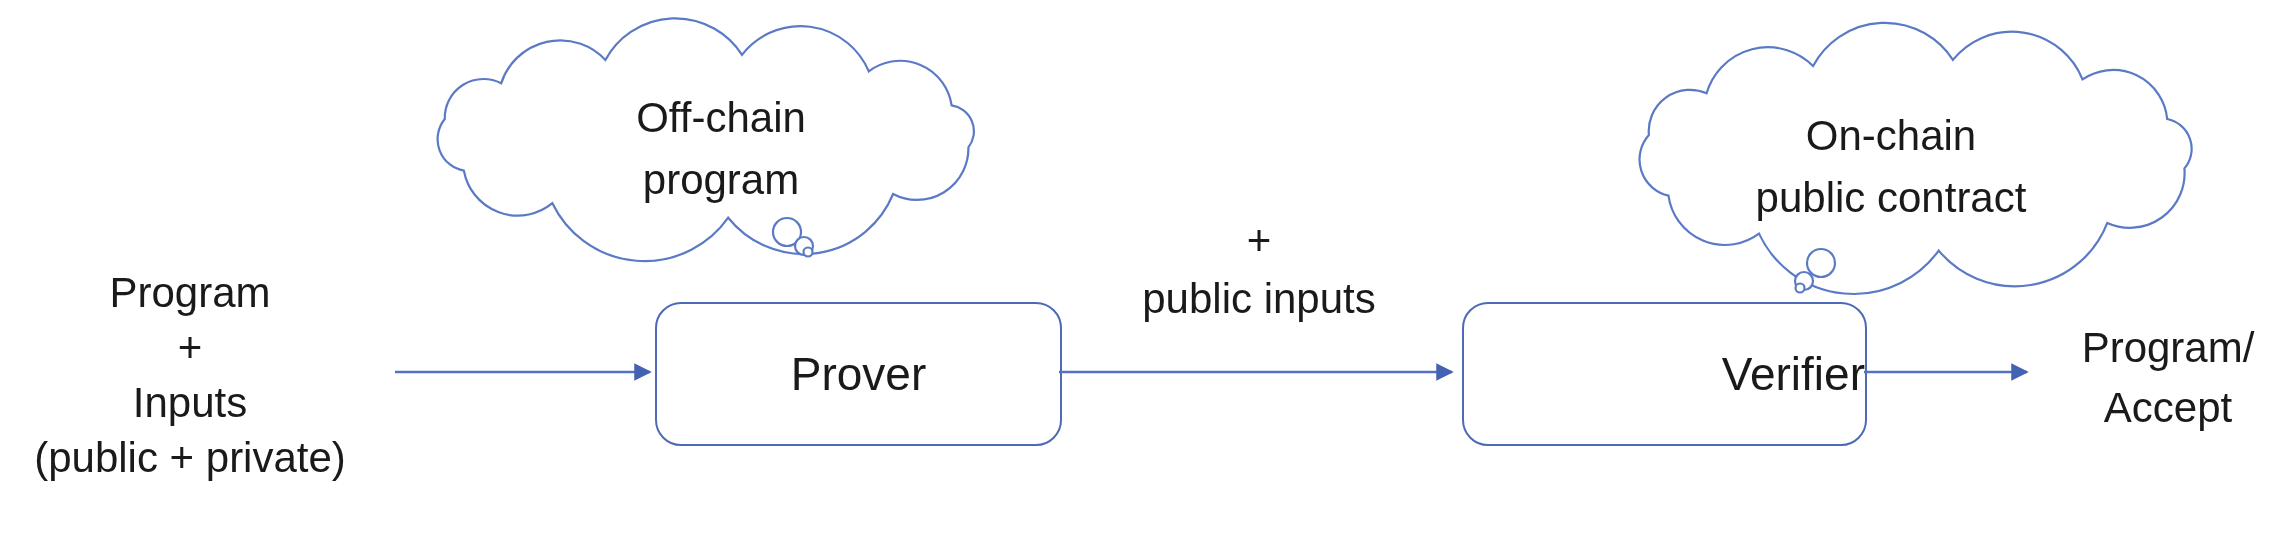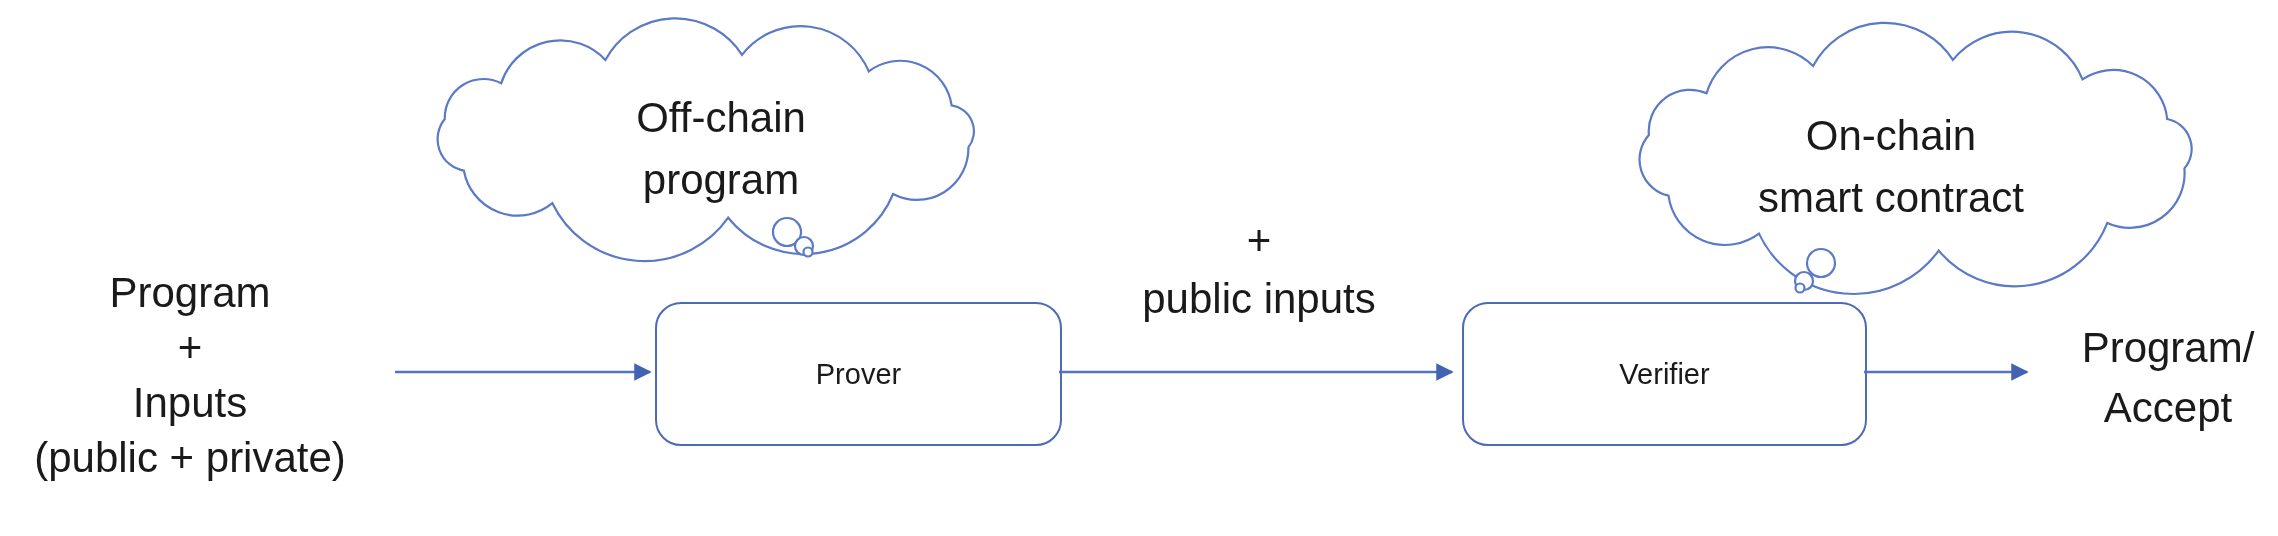--- a/index.html
+++ b/index.html
@@ -9,21 +9,21 @@
     background:var(--bg,#fff);
     font-family:"Liberation Sans", sans-serif;
     overflow:hidden;
   }
   .node{
     position:absolute;
     background:#fff;
     border:2.5px solid var(--outline,#4c6ab6);
     border-radius:26px;
     display:flex;align-items:center;justify-content:center;
-    font-size:29px;color:var(--text,#1a1a1a);
+    font-size:46px;color:var(--text,#1a1a1a);
     z-index:1;
   }
   .overlay{
     position:absolute;left:0;top:0;width:2278px;height:536px;
     z-index:2;pointer-events:none;
   }
   .tlabel{
     position:absolute;
     transform:translate(-50%,-50%);
     text-align:center;
@@ -43,21 +43,21 @@
   .arrowhead{fill:var(--arrowhead,#4462b2);}
 </style>
 </head>
 <body>
 
 <div class="canvas">
 
   <div class="node" style="left:655px;top:302px;width:403px;height:140px;">
     <span>Prover</span>
   </div>
-  <div class="node" style="left:1462px;top:302px;width:401px;height:140px;">
+  <div class="node" style="left:1462px;top:302px;width:401px;height:140px;justify-content:flex-end;">
     <span>Verifier</span>
   </div>
 
   <svg class="overlay" viewBox="0 0 2278 536">
     <defs>
       <marker id="arrow" viewBox="0 0 10 10" refX="9" refY="5" markerWidth="9" markerHeight="7" orient="auto-start-reverse">
         <path class="arrowhead" d="M0,0 L10,5 L0,10 z"></path>
       </marker>
     </defs>
 
@@ -98,21 +98,21 @@
     <div>program</div>
   </div>
 
   <div class="tlabel lab-proof">
     <div>+</div>
     <div>public inputs</div>
   </div>
 
   <div class="tlabel lab-cloud2">
     <div>On-chain</div>
-    <div>smart contract</div>
+    <div>public contract</div>
   </div>
 
   <div class="tlabel lab-output">
     <div>Program/</div>
     <div>Accept</div>
   </div>
 
 </div>
 
 </body></html>

